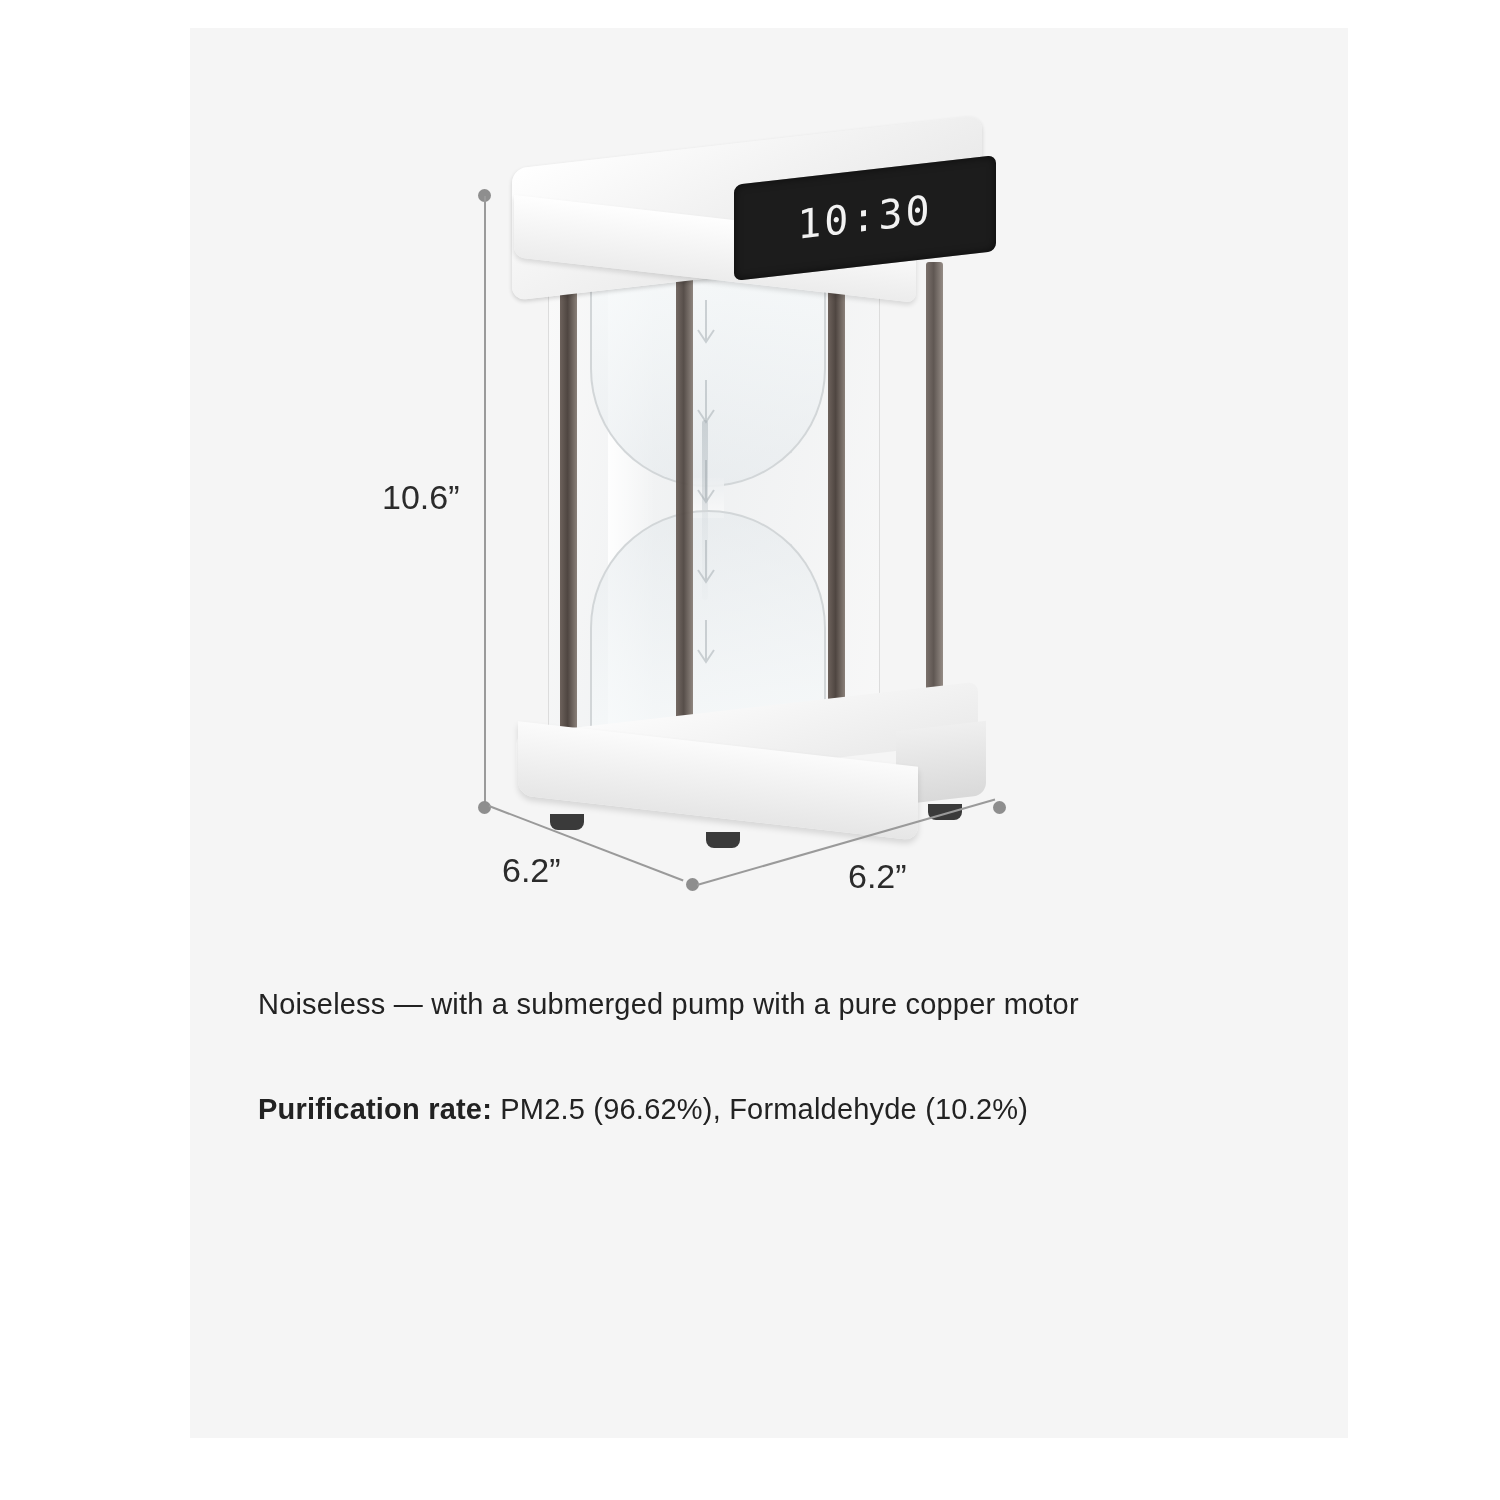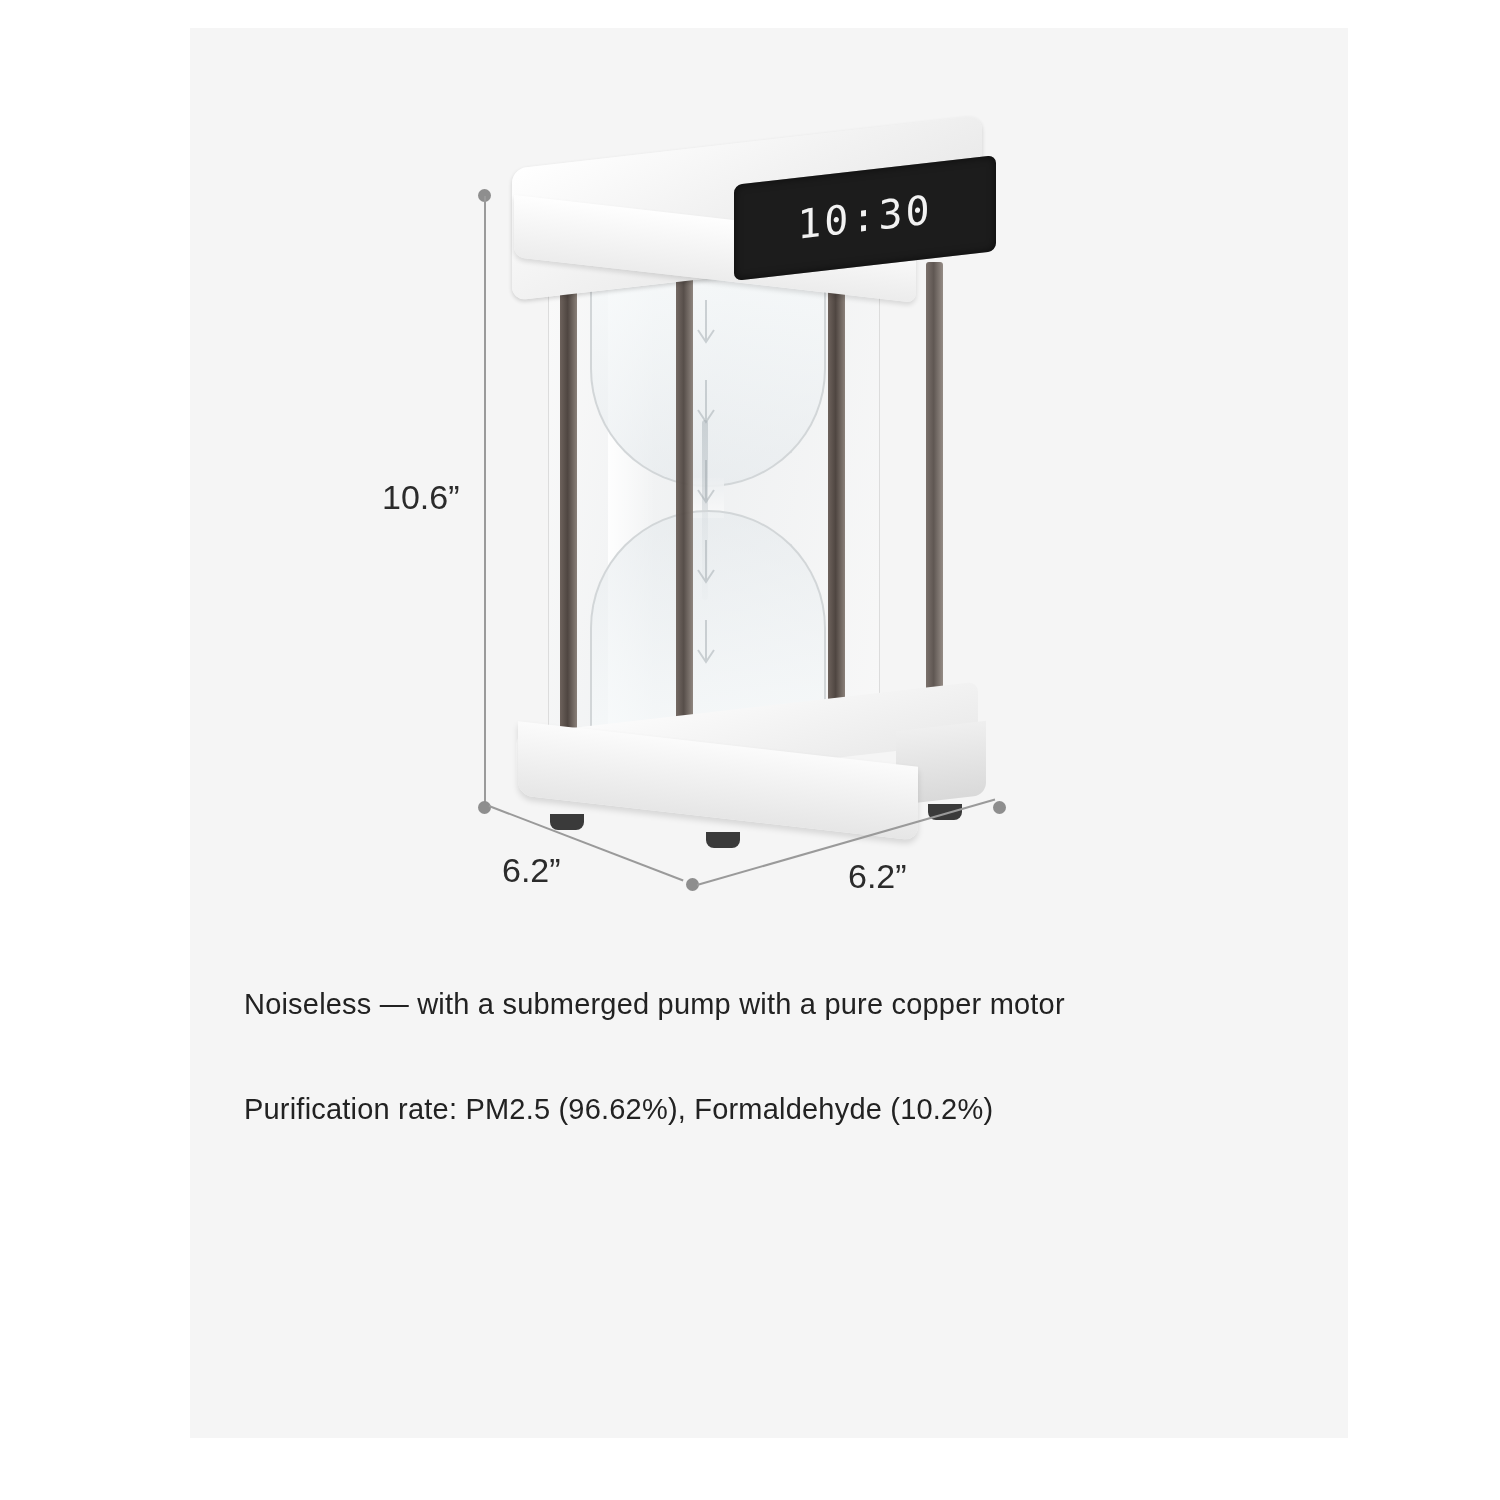--- a/index.html
+++ b/index.html
@@ -228,33 +228,33 @@
     position:absolute;
     font-size: 34px;
     color: #2b2b2b;
     font-family: "Liberation Sans", sans-serif;
     white-space: nowrap;
   }
 
   
   .features {
     position: absolute;
-    left: 244px;
+    left: 258px;
     top: 985px;
     width: 1040px;
   }
   .feature {
     font-size: 29px;
     color: #222222;
     line-height: 1.35;
     margin-bottom: 66px;
     letter-spacing: 0.2px;
   }
   .feature .lead {
-    font-weight: normal;
+    font-weight: bold;
   }
 </style>
 </head>
 <body>
 
 <div class="page">
   <div class="panel"></div>
 
   <div class="product-area">
 

